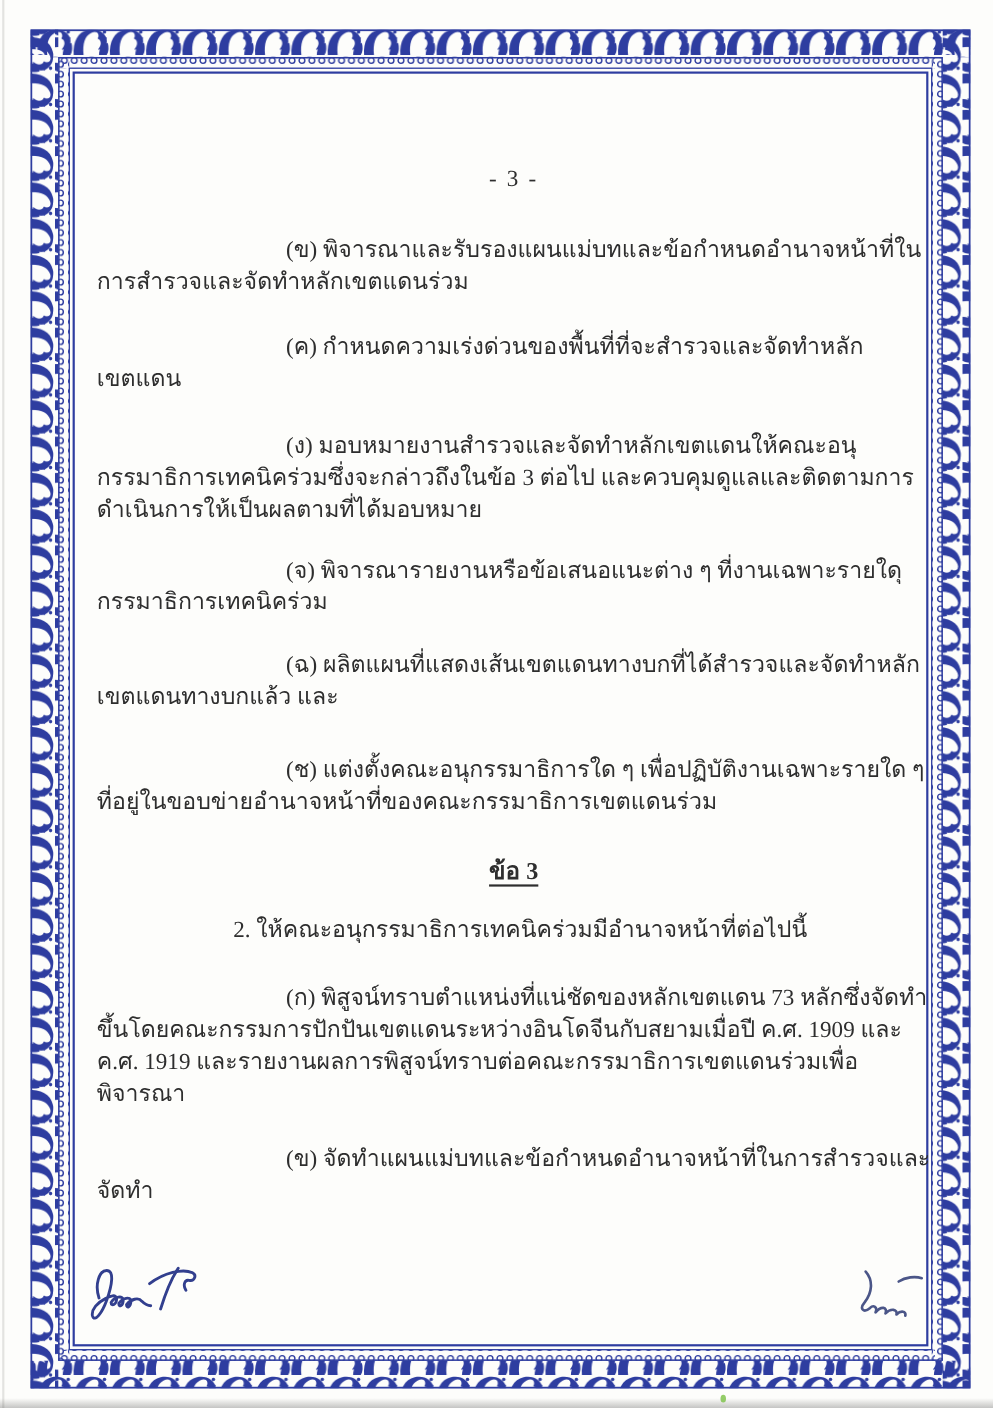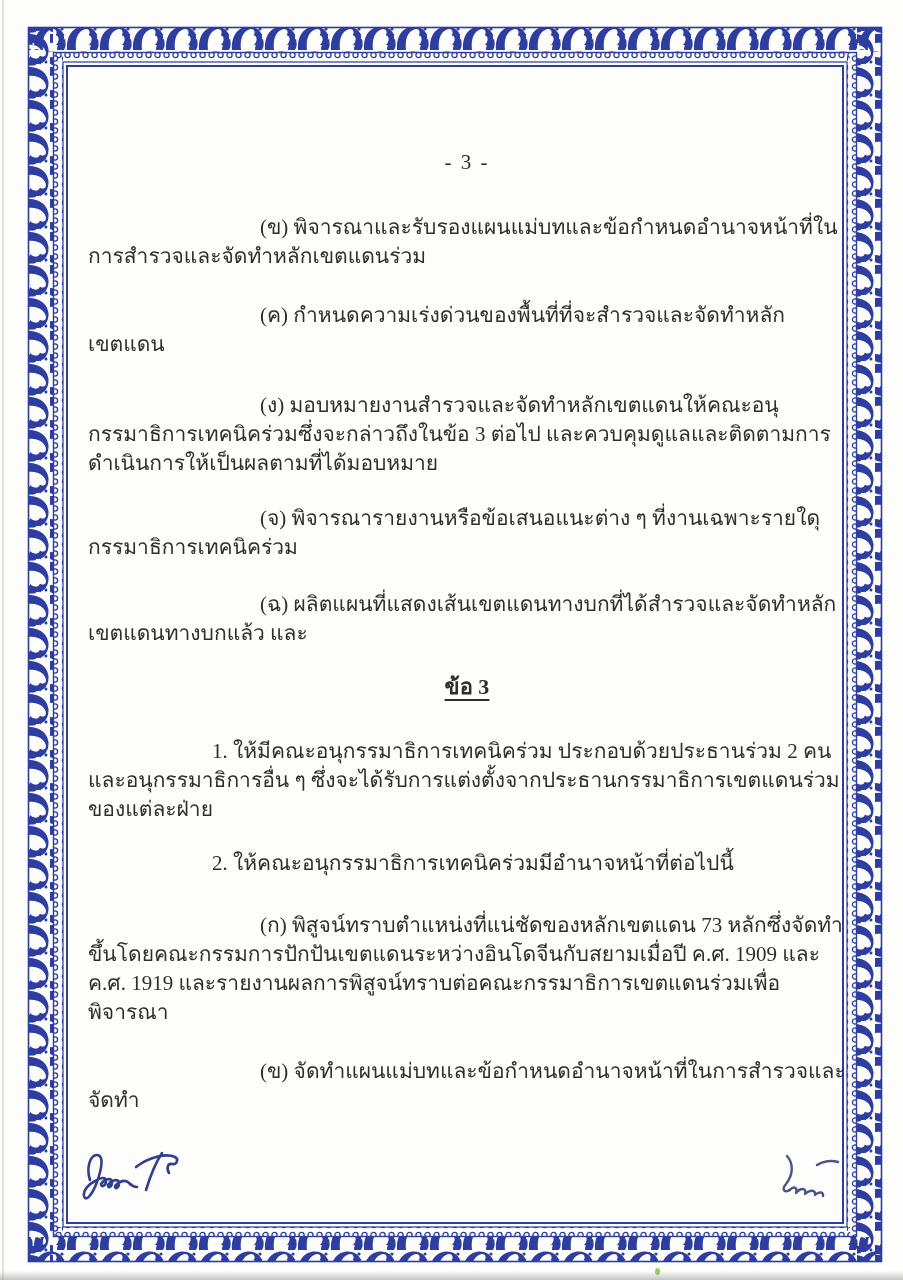--- a/index.html
+++ b/index.html
@@ -25,21 +25,21 @@
     letter-spacing:2px;
   }
   .para{margin:0;text-indent:172px;}
   .para.num{text-indent:124px;}
   .mt-p1{margin-top:36px;}
   .mt-p2{margin-top:30px;}
   .mt-p3{margin-top:32px;}
   .mt-p4{margin-top:26px;}
   .mt-p5{margin-top:28px;}
   .mt-p6{margin-top:37px;}
-  .mt-h {margin-top:24px;}
+  .mt-h {margin-top:34px;}
   .mt-p7{margin-top:36px;}
   .mt-p8{margin-top:25px;}
   .mt-p9{margin-top:33px;}
   .mt-p10{margin-top:30px;}
   .section-heading{
     text-align:center;
     font-weight:700;
     font-size:22px;
     line-height:29px;
   }
@@ -103,26 +103,26 @@
   </svg>
 
   <div class="content">
     <div class="page-number">- 3 -</div>
 
     <p class="para mt-p1">(ข) พิจารณาและรับรองแผนแม่บทและข้อกำหนดอำนาจหน้าที่ในการสำรวจและจัดทำหลักเขตแดนร่วม</p>
     <p class="para mt-p2">(ค) กำหนดความเร่งด่วนของพื้นที่ที่จะสำรวจและจัดทำหลักเขตแดน</p>
     <p class="para mt-p3">(ง) มอบหมายงานสำรวจและจัดทำหลักเขตแดนให้คณะอนุกรรมาธิการเทคนิคร่วมซึ่งจะกล่าวถึงในข้อ 3 ต่อไป และควบคุมดูแลและติดตามการดำเนินการให้เป็นผลตามที่ได้มอบหมาย</p>
     <p class="para mt-p4">(จ) พิจารณารายงานหรือข้อเสนอแนะต่าง ๆ ที่งานเฉพาะรายใดุกรรมาธิการเทคนิคร่วม</p>
     <p class="para mt-p5">(ฉ) ผลิตแผนที่แสดงเส้นเขตแดนทางบกที่ได้สำรวจและจัดทำหลักเขตแดนทางบกแล้ว และ</p>
+    <p class="para mt-p6">(ช) แต่งตั้งคณะอนุกรรมาธิการใด ๆ เพื่อปฏิบัติงานเฉพาะรายใด ๆ ที่อยู่ในขอบข่ายอำนาจหน้าที่ของคณะกรรมาธิการเขตแดนร่วม</p>
 
     <div class="section-heading mt-h">
       <span>ข้อ 3</span>
     </div>
 
-    <p class="para num mt-p7">1. ให้มีคณะอนุกรรมาธิการเทคนิคร่วม ประกอบด้วยประธานร่วม 2 คนและอนุกรรมาธิการอื่น ๆ ซึ่งจะได้รับการแต่งตั้งจากประธานกรรมาธิการเขตแดนร่วมของแต่ละฝ่าย</p>
     <p class="para num mt-p8">2. ให้คณะอนุกรรมาธิการเทคนิคร่วมมีอำนาจหน้าที่ต่อไปนี้</p>
 
     <p class="para mt-p9">(ก) พิสูจน์ทราบตำแหน่งที่แน่ชัดของหลักเขตแดน 73 หลักซึ่งจัดทำขึ้นโดยคณะกรรมการปักปันเขตแดนระหว่างอินโดจีนกับสยามเมื่อปี ค.ศ. 1909 และ ค.ศ. 1919 และรายงานผลการพิสูจน์ทราบต่อคณะกรรมาธิการเขตแดนร่วมเพื่อพิจารณา</p>
     <p class="para mt-p10">(ข) จัดทำแผนแม่บทและข้อกำหนดอำนาจหน้าที่ในการสำรวจและจัดทำ</p>
   </div>
 
   <svg class="sig sig-left" width="118" height="70" viewBox="0 0 118 70">
     <g fill="none" stroke="#323f8e" stroke-width="2.6" stroke-linecap="round" stroke-linejoin="round">
       <path d="M14 34 C10 22 14 9 21 9 C28 9 26 22 21 36 C17 47 10 57 8 50 C7 44 13 38 19 35 C24 32 30 30 30 35 C30 40 25 42 25 38 C28 33 36 31 36 36 C36 41 32 43 32 39 C35 34 43 32 43 37 C43 42 39 44 39 40 C43 35 50 33 53 37 C55 39 57 41 61 41"></path>
       <path d="M70 44 C74 31 80 16 86 7"></path>

